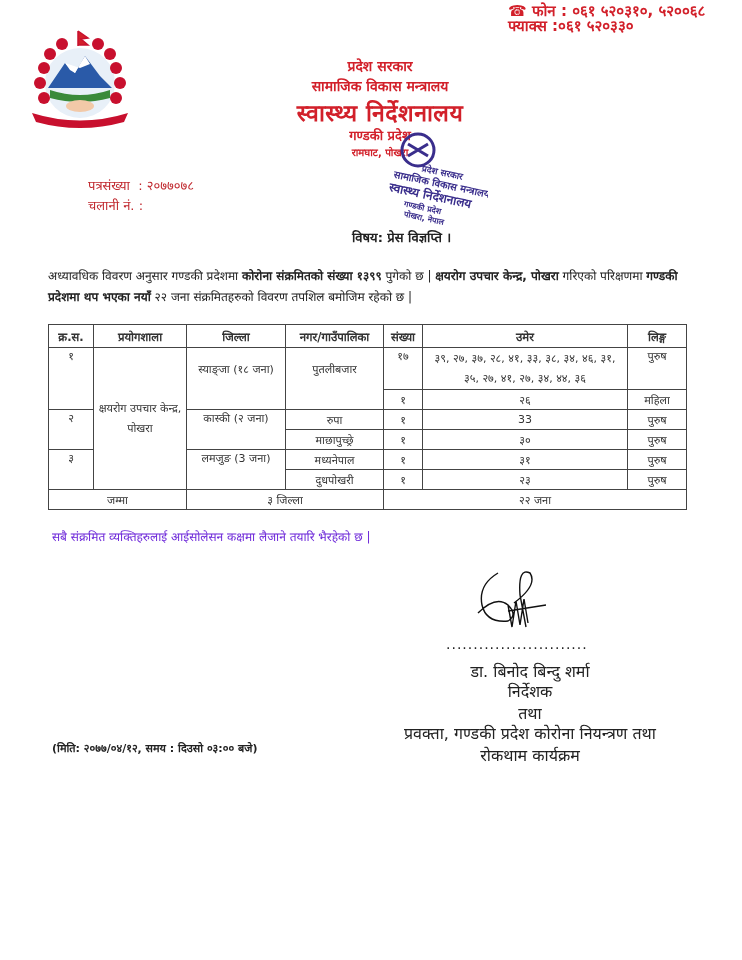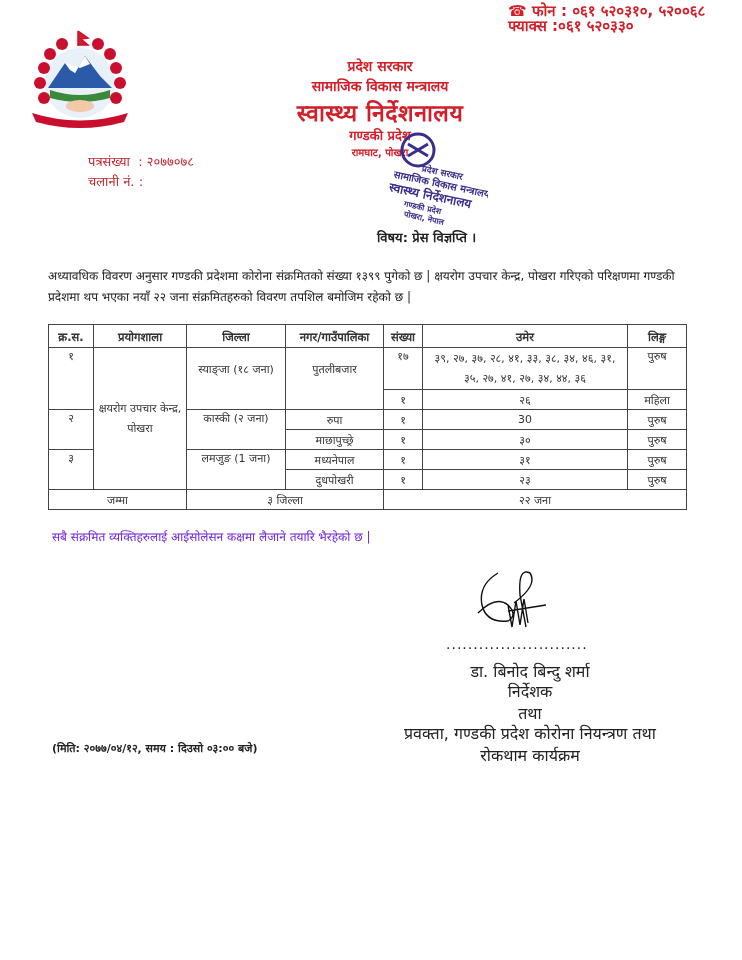--- a/index.html
+++ b/index.html
@@ -7,25 +7,25 @@
          font-family:"DejaVu Sans","Liberation Sans",sans-serif; color:#222; }
   .abs { position:absolute; }
   .contact { left:508px; top:4px; font-size:15px; line-height:15px; font-weight:bold; color:#d2202a; }
   .emblem { left:20px; top:28px; width:120px; height:105px; }
   .hdr { left:250px; width:260px; text-align:center; color:#d2202a; }
   .h1 { top:56px; font-size:14px; font-weight:bold; }
   .h2 { top:76px; font-size:14px; font-weight:bold; }
   .h3 { top:96px; font-size:23px; font-weight:bold; letter-spacing:0.5px; }
   .h4 { top:126px; font-size:13px; font-weight:bold; }
   .h5 { top:145px; font-size:10px; font-weight:bold; }
-  .refno { left:88px; top:152px; font-size:13px; line-height:20px; color:#c0282e; }
+  .refno { left:88px; top:176px; font-size:13px; line-height:20px; color:#c0282e; }
   .stamp { left:378px; top:128px; width:110px; height:100px; }
-  .subject { left:352px; top:228px; font-size:13px; font-weight:bold; color:#222;margin-left:25px; }
+  .subject { left:352px; top:228px; font-size:13px; font-weight:bold; color:#222; }
   .para { left:48px; top:266px; width:640px; font-size:12px; line-height:21px; color:#222; }
-  .para b { font-weight:normal; }
+  .para b { font-weight:bold; }
   table.data { position:absolute; left:48px; top:324px; border-collapse:collapse; font-size:11px; color:#333; }
   table.data td, table.data th { border:1px solid #444; padding:0 3px; text-align:center; vertical-align:middle; }
   table.data th { font-weight:bold; height:22px; font-size:11.5px; }
   table.data td { height:19px; }
   td.top { vertical-align:top !important; }
   .note { left:52px; top:528px; font-size:12px; color:#6d28d9; }
   .sig { left:468px; top:565px; width:90px; height:70px; }
   .dots { left:446px; top:636px; font-size:14px; letter-spacing:1px; color:#222; }
   .signame { left:380px; width:300px; text-align:center; font-size:16px; color:#222; }
   .s1 { top:660px; } .s2 { top:680px; } .s3 { top:702px; } .s4 { top:722px; }
@@ -131,33 +131,33 @@
     <td>१</td>
     <td>२६</td>
     <td>महिला</td>
   </tr>
 
   <tr>
     <td rowspan="2" class="top">२</td>
     <td rowspan="2" class="top">कास्की (२ जना)</td>
     <td>रुपा</td>
     <td>१</td>
-    <td>30</td>
+    <td>33</td>
     <td>पुरुष</td>
   </tr>
   <tr>
     <td>माछापुच्छ्रे</td>
     <td>१</td>
     <td>३०</td>
     <td>पुरुष</td>
   </tr>
 
   <tr>
     <td rowspan="2" class="top">३</td>
-    <td rowspan="2" class="top">लमजुङ (1 जना)</td>
+    <td rowspan="2" class="top">लमजुङ (3 जना)</td>
     <td>मध्यनेपाल</td>
     <td>१</td>
     <td>३१</td>
     <td>पुरुष</td>
   </tr>
   <tr>
     <td>दुधपोखरी</td>
     <td>१</td>
     <td>२३</td>
     <td>पुरुष</td>

